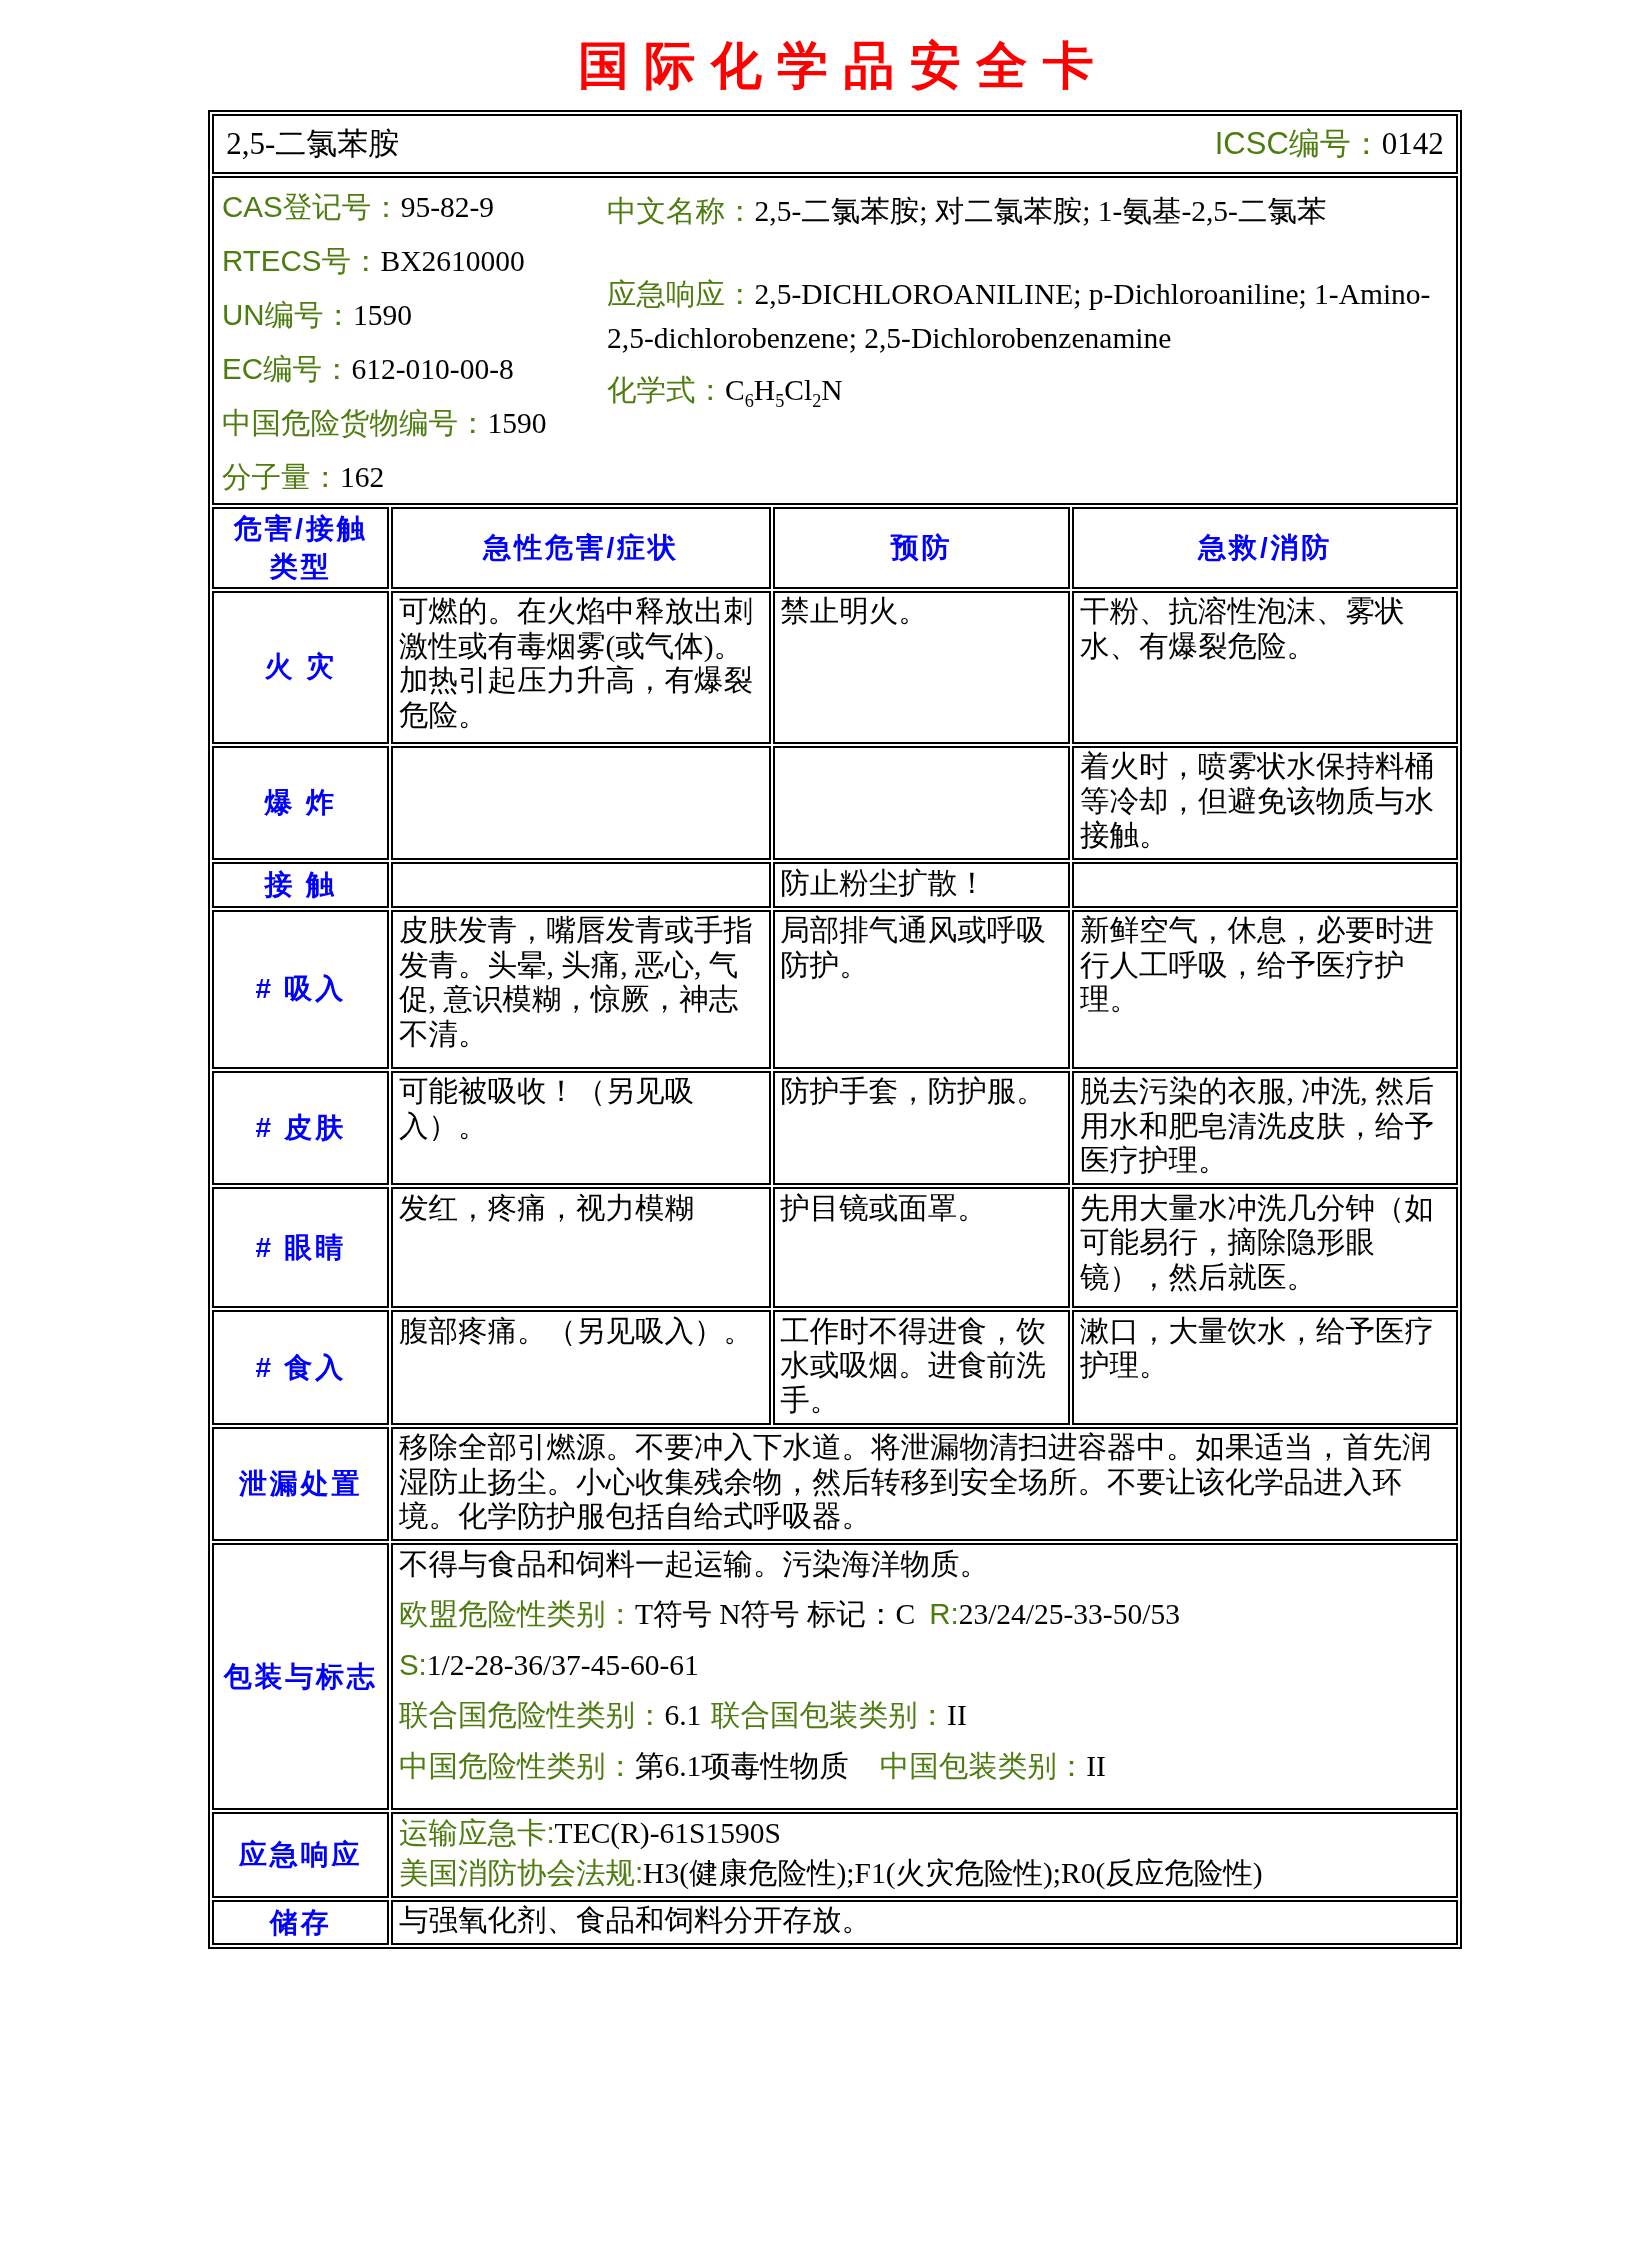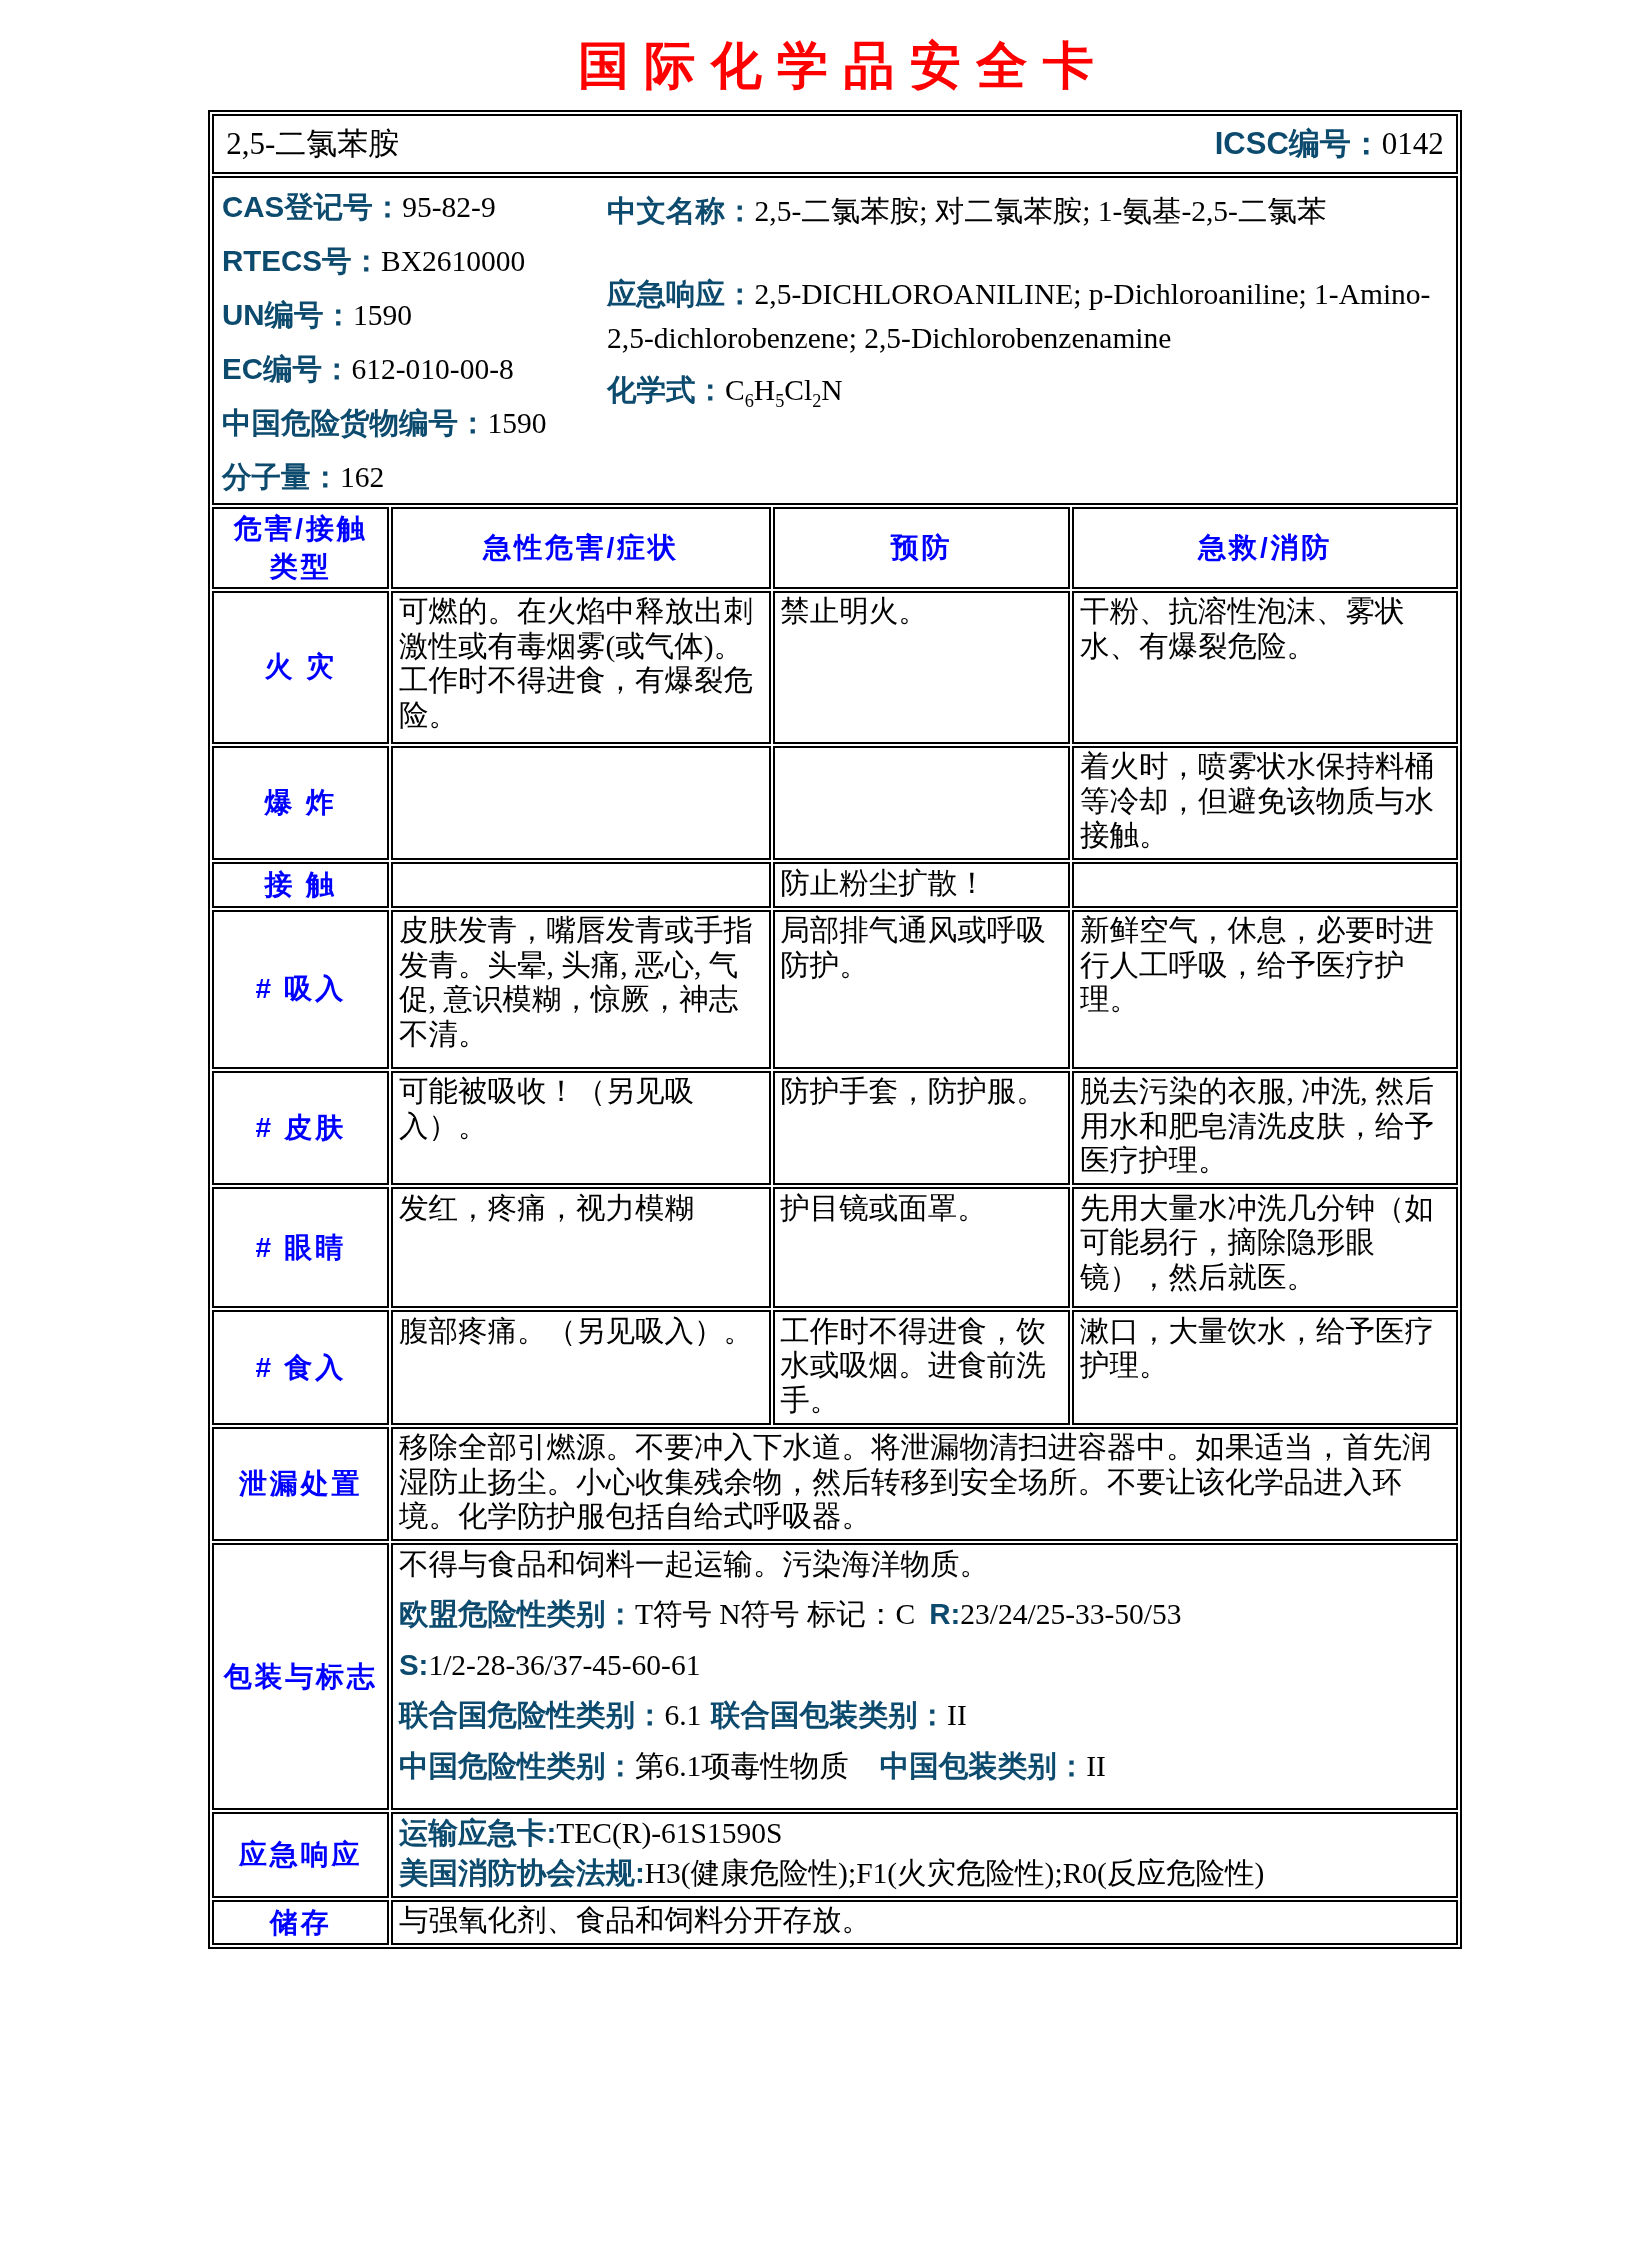--- a/index.html
+++ b/index.html
@@ -25,23 +25,23 @@
     border-spacing:2.1px;
     table-layout:fixed;
     background:#ffffff;
   }
   table.card td{
     border:2.1px solid #000;
     background:#ffffff;
     overflow:hidden;
   }
   .blue{
-    color:#0c4a6e;
+    color:#4d7c0f;
     font-family:"Liberation Sans","DejaVu Sans",sans-serif;
-    font-weight:bold;
+    font-weight:normal;
   }
   
   .headflex{display:flex;justify-content:space-between;align-items:center;padding:0 11.2px;}
   .subname{font-size:31px;}
   .icsc{font-size:31px;}
   .idflex{display:flex;align-items:flex-start;padding:9.8px 7px 7px 7px;}
   .idleft{width:385px;flex:0 0 auto;}
   .idline{font-size:29.5px;line-height:1.2;margin-bottom:17.6px;white-space:nowrap;}
   .idline:last-child{margin-bottom:0;}
   .idright{flex:1 1 auto;font-size:29.5px;line-height:1.5;padding-right:2.8px;}
@@ -121,21 +121,21 @@
   <tr style="height:77px">
     <td class="lbl">危害/接触
 类型</td>
     <td class="lbl">急性危害/症状</td>
     <td class="lbl">预防</td>
     <td class="lbl">急救/消防</td>
   </tr>
 
   <tr style="height:153px">
     <td class="lbl">火 灾</td>
-    <td class="cell">可燃的。在火焰中释放出刺激性或有毒烟雾(或气体)。工作时不得进食，有爆裂危险。</td>
+    <td class="cell">可燃的。在火焰中释放出刺激性或有毒烟雾(或气体)。加热引起压力升高，有爆裂危险。</td>
     <td class="cell">禁止明火。</td>
     <td class="cell">干粉、抗溶性泡沫、雾状水、有爆裂危险。</td>
   </tr>
 
   <tr style="height:111px">
     <td class="lbl">爆 炸</td>
     <td class="cell"></td>
     <td class="cell"></td>
     <td class="cell">着火时，喷雾状水保持料桶等冷却，但避免该物质与水接触。</td>
   </tr>

